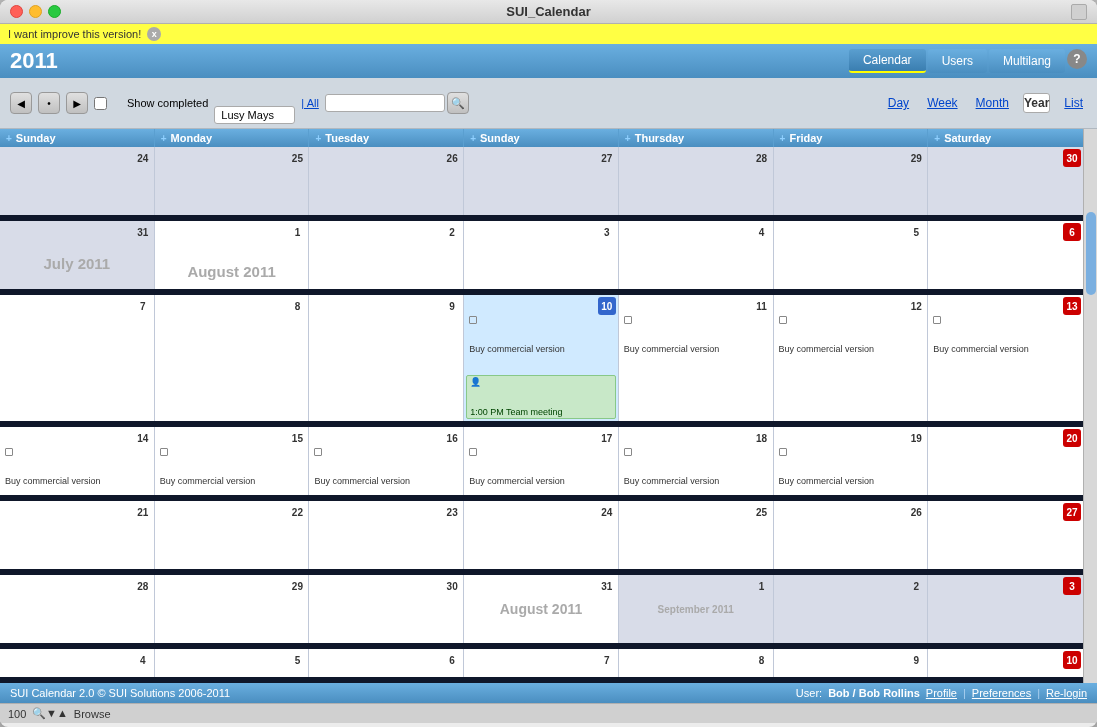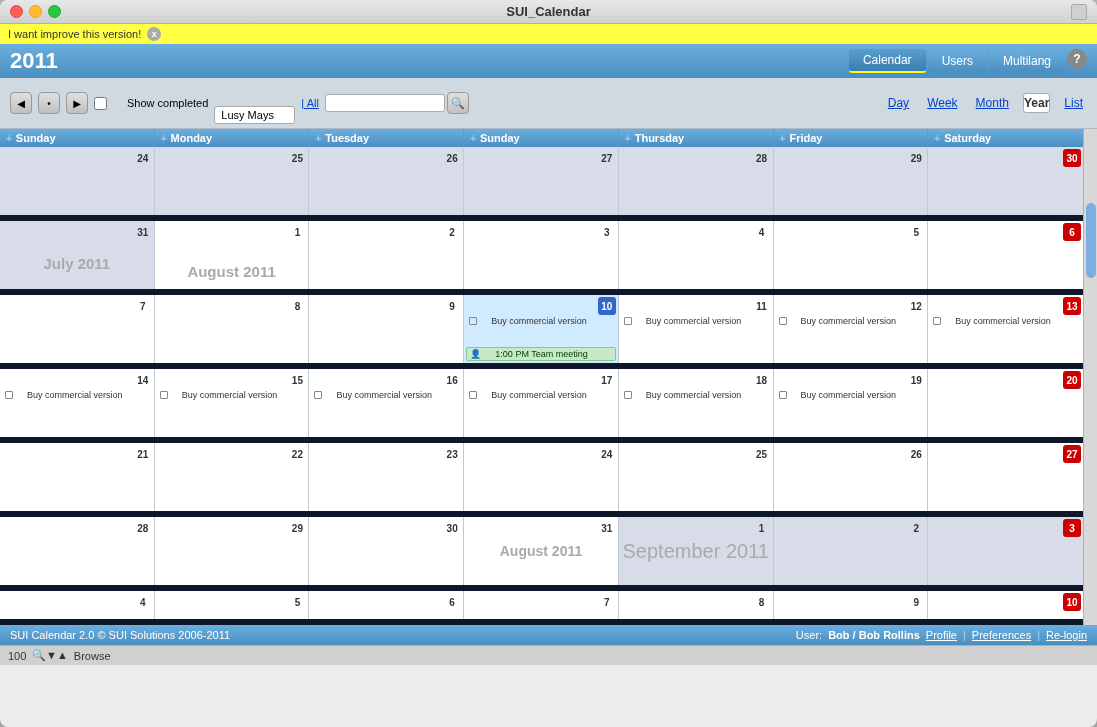--- a/index.html
+++ b/index.html
@@ -183,22 +183,23 @@
 
     .month-label-cell {
       display: flex; align-items: center; justify-content: center;
       font-size: 16px; font-weight: bold; color: #888;
     }
 
     .event {
       margin: 20px 2px 2px 2px;
       padding: 1px 3px;
       font-size: 9px;
-      display: flex; align-items: center; gap: 14px;
+      display: flex; align-items: flex-start; gap: 20px;
       overflow: hidden;
+      flex-direction: column;
     }
     .event.task { color: #333; }
     .event.meeting { background: #c8e8c8; border: 1px solid #88c888; border-radius: 2px; color: #004400; }
     .event-checkbox { width: 8px; height: 8px; border: 1px solid #888; border-radius: 1px; flex-shrink: 0; }
     .event-meeting-icon { font-size: 9px; }
 
     .status-bar {
       background: linear-gradient(to bottom, #6aafe0, #4a8ec0);
       padding: 4px 10px;
       display: flex;
@@ -501,21 +502,21 @@
         </div>
         <div class="day-cell">
           <span class="day-num normal">30</span>
         </div>
         <div class="day-cell month-label-cell" style="position:relative;">
           <span class="day-num normal" style="position:absolute;top:2px;right:2px;">31</span>
           <span style="color:#aaa;font-size:14px;font-weight:bold;">August 2011</span>
         </div>
         <div class="day-cell other-month month-label-cell" style="position:relative;">
           <span class="day-num normal" style="position:absolute;top:2px;right:2px;">1</span>
-          <span style="color:#aaa;font-size:20px;font-weight:normal;">September 2011</span>
+          <span style="color:#aaa;font-size:10px;font-weight:bold;">September 2011</span>
         </div>
         <div class="day-cell other-month">
           <span class="day-num normal">2</span>
         </div>
         <div class="day-cell other-month">
           <span class="day-num red">3</span>
         </div>
       </div>
 
       <div class="week-row" style="min-height:28px;">

